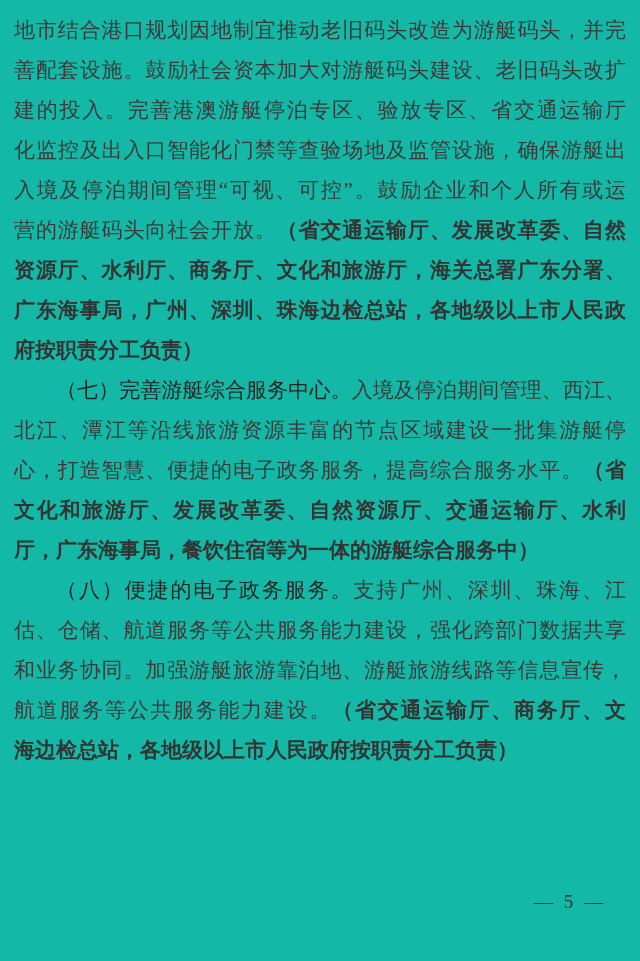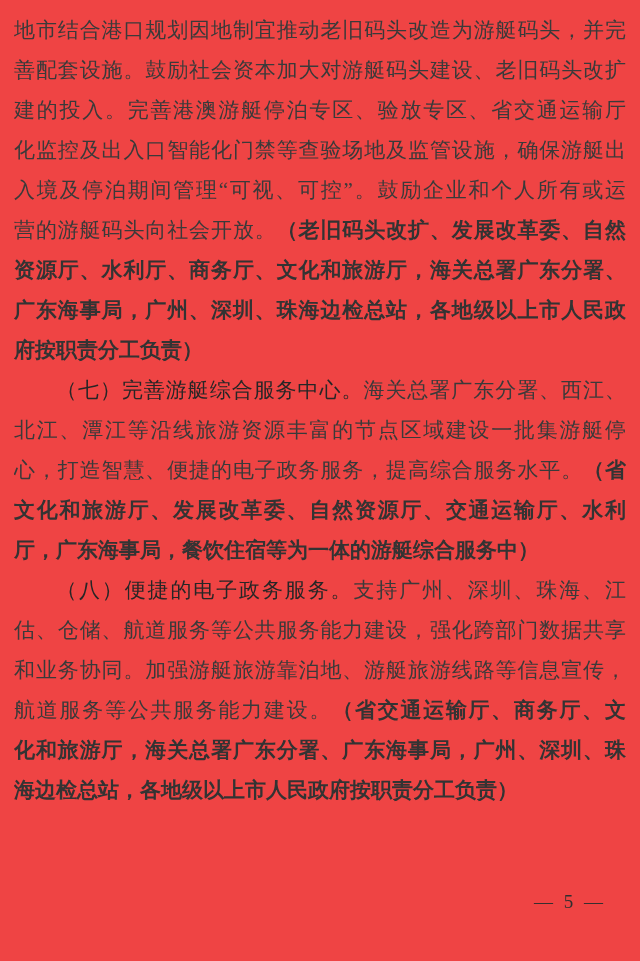--- a/index.html
+++ b/index.html
@@ -1,21 +1,21 @@
 <!DOCTYPE html>
 <html><head>
 <meta charset="utf-8">
 <style>
   html, body { margin: 0; padding: 0; background: #e8e8e8; }
   .page {
     position: relative;
     width: 640px;
     height: 961px;
     margin: 0 auto;
-    background: #ef4444;
+    background: #14b8a6;
     overflow: hidden;
     font-family: "Liberation Serif", "DejaVu Serif", serif;
   }
   .text-area {
     position: absolute;
     left: 14px;
     right: 14px;
     top: 10px;
     color: #3a3a3a;
   }
@@ -52,30 +52,29 @@
 </head>
 <body>
 
 <div class="page">
   <div class="text-area" id="text-area">
       <div class="line"><span class="seg-body">地市结合港口规划因地制宜推动老旧码头改造为游艇码头，并完</span></div>
       <div class="line"><span class="seg-body">善配套设施。鼓励社会资本加大对游艇码头建设、老旧码头改扩</span></div>
       <div class="line"><span class="seg-body">建的投入。完善港澳游艇停泊专区、验放专区、省交通运输厅</span></div>
       <div class="line"><span class="seg-body">化监控及出入口智能化门禁等查验场地及监管设施，确保游艇出</span></div>
       <div class="line"><span class="seg-body">入境及停泊期间管理“可视、可控”。鼓励企业和个人所有或运</span></div>
-      <div class="line"><span class="seg-body">营的游艇码头向社会开放。</span><span class="seg-kaiti">（老旧码头改扩、发展改革委、自然</span></div>
+      <div class="line"><span class="seg-body">营的游艇码头向社会开放。</span><span class="seg-kaiti">（省交通运输厅、发展改革委、自然</span></div>
       <div class="line"><span class="seg-kaiti">资源厅、水利厅、商务厅、文化和旅游厅，海关总署广东分署、</span></div>
       <div class="line"><span class="seg-kaiti">广东海事局，广州、深圳、珠海边检总站，各地级以上市人民政</span></div>
       <div class="line last"><span class="seg-kaiti">府按职责分工负责）</span></div>
-      <div class="line indent"><span class="seg-heading">（七）完善游艇综合服务中心。</span><span class="seg-body">海关总署广东分署、西江、</span></div>
+      <div class="line indent"><span class="seg-heading">（七）完善游艇综合服务中心。</span><span class="seg-body">入境及停泊期间管理、西江、</span></div>
       <div class="line"><span class="seg-body">北江、潭江等沿线旅游资源丰富的节点区域建设一批集游艇停</span></div>
       <div class="line"><span class="seg-body">心，打造智慧、便捷的电子政务服务，提高综合服务水平。</span><span class="seg-kaiti">（省</span></div>
       <div class="line"><span class="seg-kaiti">文化和旅游厅、发展改革委、自然资源厅、交通运输厅、水利</span></div>
       <div class="line last"><span class="seg-kaiti">厅，广东海事局，餐饮住宿等为一体的游艇综合服务中）</span></div>
       <div class="line indent"><span class="seg-heading">（八）便捷的电子政务服务。</span><span class="seg-body">支持广州、深圳、珠海、江</span></div>
       <div class="line"><span class="seg-body">估、仓储、航道服务等公共服务能力建设，强化跨部门数据共享</span></div>
       <div class="line"><span class="seg-body">和业务协同。加强游艇旅游靠泊地、游艇旅游线路等信息宣传，</span></div>
       <div class="line"><span class="seg-body">航道服务等公共服务能力建设。</span><span class="seg-kaiti">（省交通运输厅、商务厅、文</span></div>
-      <div class="line"><span class="seg-kaiti">化和旅游厅，海关总署广东分署、广东海事局，广州、深圳、珠</span></div>
       <div class="line last"><span class="seg-kaiti">海边检总站，各地级以上市人民政府按职责分工负责）</span></div>
     </div>
   <div class="page-number">— 5 —</div>
 </div>
 
 </body></html>

